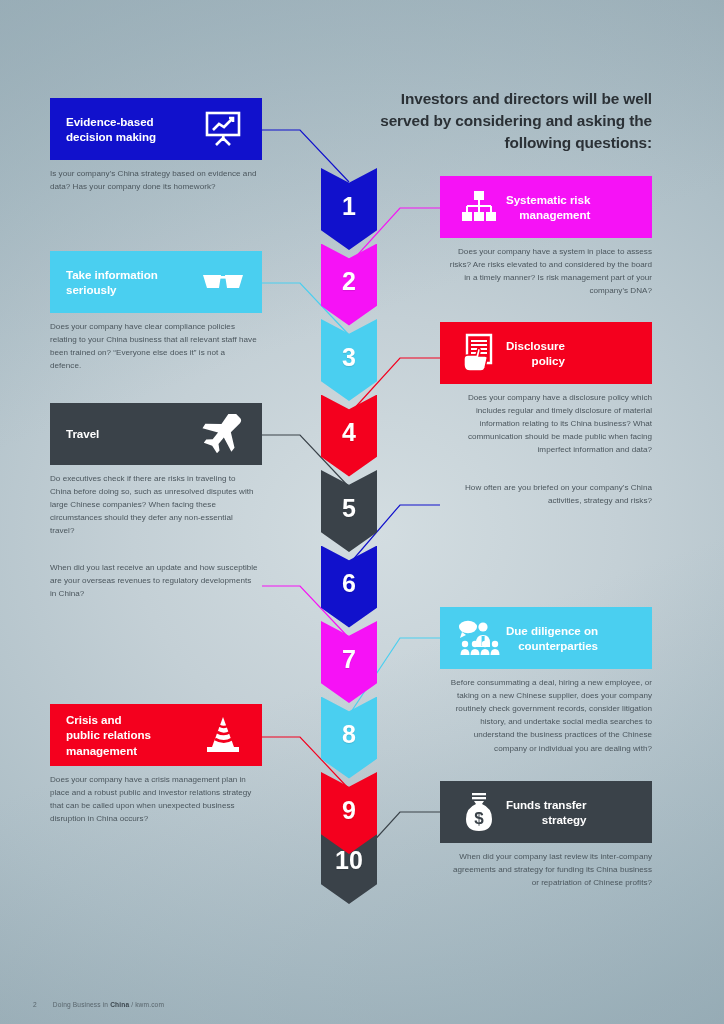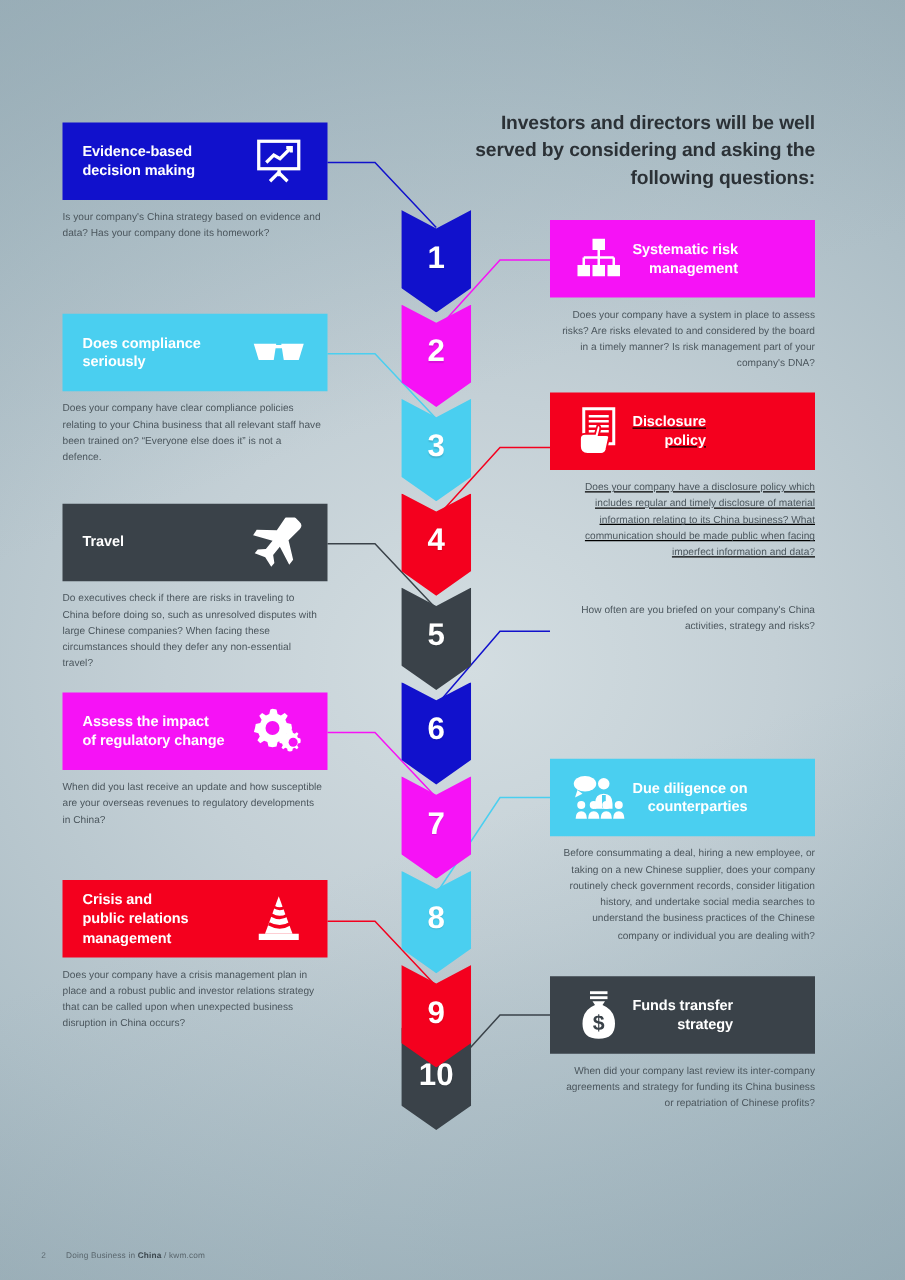--- a/index.html
+++ b/index.html
@@ -165,34 +165,34 @@
               <rect x="15" y="24" width="10" height="9" fill="#fff"></rect>
               <rect x="27" y="24" width="10" height="9" fill="#fff"></rect>
             </svg>
           </div>
         </div>
         <div class="body">Does your company have a system in place to assess risks? Are risks elevated to and considered by the board in a timely manner? Is risk management part of your company's DNA?</div>
       </div>
       <div class="card left" style="left: 50px; top: 251px;">
         <div class="bar" style="background: rgb(74, 207, 240);">
           <div class="title">
-            <div>Does compliance</div>
+            <div>Take information</div>
             <div>seriously</div>
           </div>
           <div class="ico">
             <svg width="44" height="26" viewBox="0 0 44 26">
               <path d="M2 6 L20 6 L18 19 L6 19 Z" fill="#fff"></path>
               <path d="M42 6 L24 6 L26 19 L38 19 Z" fill="#fff"></path>
               <rect x="19" y="7" width="6" height="2.6" fill="#fff"></rect>
             </svg>
           </div>
         </div>
         <div class="body">Does your company have clear compliance policies relating to your China business that all relevant staff have been trained on? “Everyone else does it” is not a defence.</div>
       </div>
-      <div class="card right" style="left: 440px; top: 314px; text-decoration: underline;">
+      <div class="card right" style="left: 440px; top: 322px;">
         <div class="bar" style="background: rgb(244, 0, 30);">
           <div class="title">
             <div>Disclosure</div>
             <div>policy</div>
           </div>
           <div class="ico">
             <svg width="38" height="40" viewBox="0 0 38 40">
               <path d="M7 2 H31 V30 H7 Z" fill="none" stroke="#fff" stroke-width="2.4"></path>
               <path d="M11 8 H27 M11 12 H27 M11 16 H27 M11 20 H27 M11 24 H22" stroke="#fff" stroke-width="1.9"></path>
               <path d="M4 26 q0 -4 4 -4 h8 l2 -7 q3 0 2 4 l-1 4 h6 q3 0 2 3 l-2 9 q-1 3 -4 3 H10 q-6 0 -6 -6 Z" fill="#fff" stroke="#F4001E" stroke-width="1.4"></path>
@@ -211,34 +211,20 @@
               <path d="M40 5 q3 3 0 6 L30 19 l2 16 -3.5 3.5 -6 -15 -6 6 .3 6.5 -2.8 2.6 -4 -8 -8 -4 2.7 -2.8 6.5 .3 6 -6 -15 -6 L5.5 8 l16 2 8.5 -10 q3 -3 6 0 Z" fill="#fff" transform="rotate(-6 22 20)"></path>
             </svg>
           </div>
         </div>
         <div class="body">Do executives check if there are risks in traveling to China before doing so, such as unresolved disputes with large Chinese companies? When facing these circumstances should they defer any non-essential travel?</div>
       </div>
       <div class="card right" style="left: 440px; top: 474px;">
         <div class="body">How often are you briefed on your company's China activities, strategy and risks?</div>
       </div>
       <div class="card left" style="left: 50px; top: 554px;">
-        <div class="bar" style="background: rgb(246, 18, 246);">
-          <div class="title">
-            <div>Assess the impact</div>
-            <div>of regulatory change</div>
-          </div>
-          <div class="ico">
-            <svg width="42" height="40" viewBox="0 0 42 40">
-              <path d="M16 2 l3.2 .6 .9 3.6 2.6 1.1 3.1-2 2.4 2.3-1.9 3.1 1.1 2.6 3.6.9.6 3.2-.6 3.2-3.6.9-1.1 2.6 1.9 3.1-2.4 2.3-3.1-2-2.6 1.1-.9 3.6-3.2.6-3.2-.6-.9-3.6-2.6-1.1-3.1 2-2.3-2.3 1.9-3.1-1.1-2.6-3.6-.9L2 17.4l.6-3.2 3.6-.9 1.1-2.6-1.9-3.1 2.3-2.3 3.1 2 2.6-1.1.9-3.6Z" fill="#fff"></path>
-              <circle cx="16" cy="17.4" r="5.6" fill="#F612F6"></circle>
-              <path d="M32 22 l2.2.4.6 2.4 1.8.8 2.1-1.4 1.6 1.6-1.3 2.1.7 1.8 2.4.6.4 2.2-.4 2.2-2.4.6-.7 1.8 1.3 2.1-1.6 1.6-2.1-1.4-1.8.8-.6 2.4-2.2.4-2.2-.4-.6-2.4-1.8-.8-2.1 1.4-1.6-1.6 1.3-2.1-.7-1.8-2.4-.6-.4-2.2.4-2.2 2.4-.6.7-1.8-1.3-2.1 1.6-1.6 2.1 1.4 1.8-.8.6-2.4Z" fill="#fff" transform="translate(-2,-4) scale(.82) translate(7,6)"></path>
-              <circle cx="32.5" cy="28.8" r="3.6" fill="#F612F6"></circle>
-            </svg>
-          </div>
-        </div>
         <div class="body">When did you last receive an update and how susceptible are your overseas revenues to regulatory developments in China?</div>
       </div>
       <div class="card right" style="left: 440px; top: 607px;">
         <div class="bar" style="background: rgb(74, 207, 240);">
           <div class="title">
             <div>Due diligence on</div>
             <div>counterparties</div>
           </div>
           <div class="ico">
             <svg width="44" height="38" viewBox="0 0 44 38">

